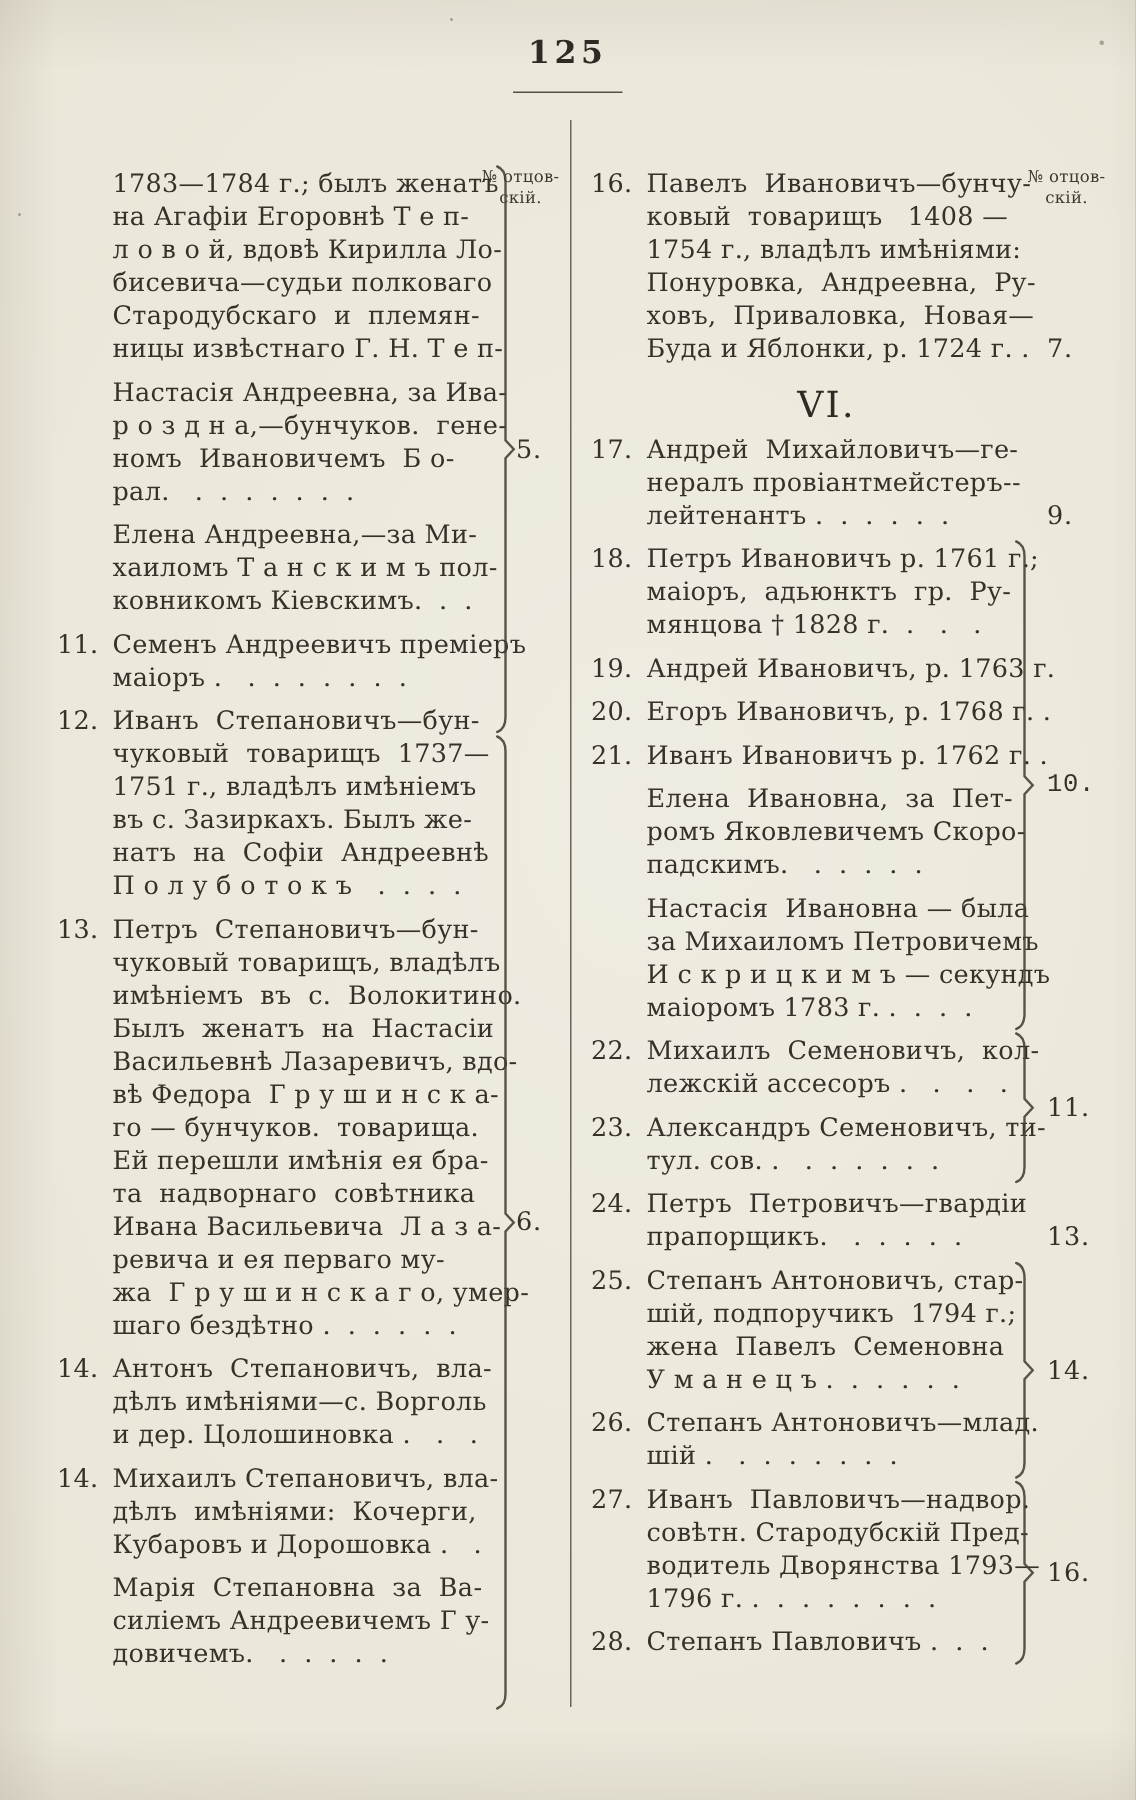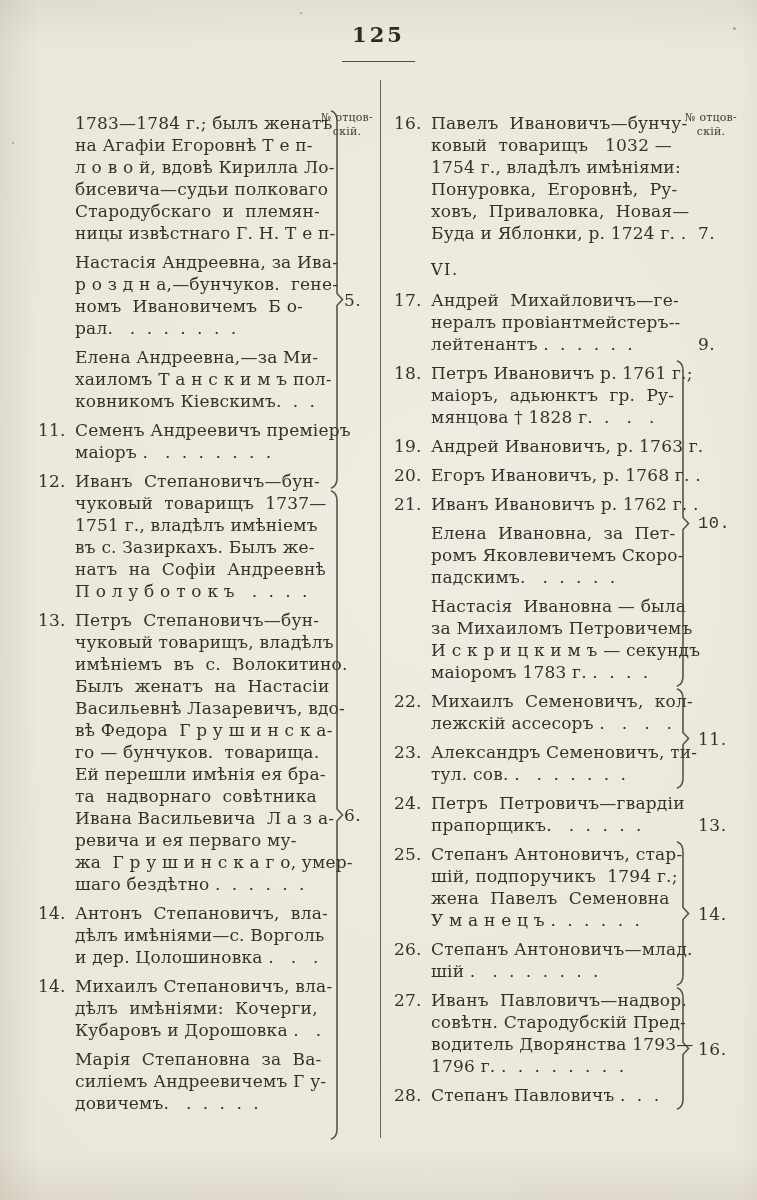--- a/index.html
+++ b/index.html
@@ -45,21 +45,21 @@
   .entry{position:relative;margin-top:7px;font-size:17px;line-height:22px;}
   .entry:first-child{margin-top:0;}
   .entry .num{
     position:absolute;left:1px;top:0;width:34px;
     white-space:pre;letter-spacing:0.2px;
   }
   .entry .lines{margin-left:38px;}
   .line{white-space:pre;letter-spacing:0.2px;}
   .section-heading{
     margin:14px 0 4px 38px;width:240px;
-    text-align:left;font-size:16px;letter-spacing:1.5px;
+    text-align:center;font-size:24px;letter-spacing:1.5px;
     line-height:24px;color:#2f2b24;
   }
   .brace{position:absolute;pointer-events:none;}
   .father-number{
     position:absolute;font-size:17px;line-height:22px;
     letter-spacing:0.5px;white-space:pre;color:#36322a;
   }
   .entry .father-number{bottom:0;}
 </style>
 </head>
@@ -176,23 +176,23 @@
       <svg width="14" height="650" class="brace" style="left: 293px; top: 378px;">
         <path d="M 1.5 1 Q 7 3 7 11 L 7 319 L 12.5 325 L 7 331 L 7 639 Q 7 647 1.5 649" fill="none" stroke="rgba(72,66,52,0.9)" stroke-width="1.6" stroke-linecap="round"></path>
       </svg>
       <span class="father-number" style="left: 307px; top: 692px;">6.</span>
     </div>
   <div id="right-column" class="col">
       <div class="entry">
         <span class="num">16.</span>
         <div class="lines">
           <div class="line">Павелъ  Ивановичъ—бунчу-</div>
-          <div class="line">ковый  товарищъ   1032 —</div>
+          <div class="line">ковый  товарищъ   1408 —</div>
           <div class="line">1754 г., владѣлъ имѣніями:</div>
-          <div class="line">Понуровка,  Егоровнѣ,  Ру-</div>
+          <div class="line">Понуровка,  Андреевна,  Ру-</div>
           <div class="line">ховъ,  Приваловка,  Новая—</div>
           <div class="line">Буда и Яблонки, р. 1724 г. .</div>
         </div>
         <span class="father-number" style="left: 305px;">7.</span>
       </div>
       <div class="section-heading">VI.</div>
       <div class="entry">
         <span class="num">17.</span>
         <div class="lines">
           <div class="line">Андрей  Михайловичъ—ге-</div>

